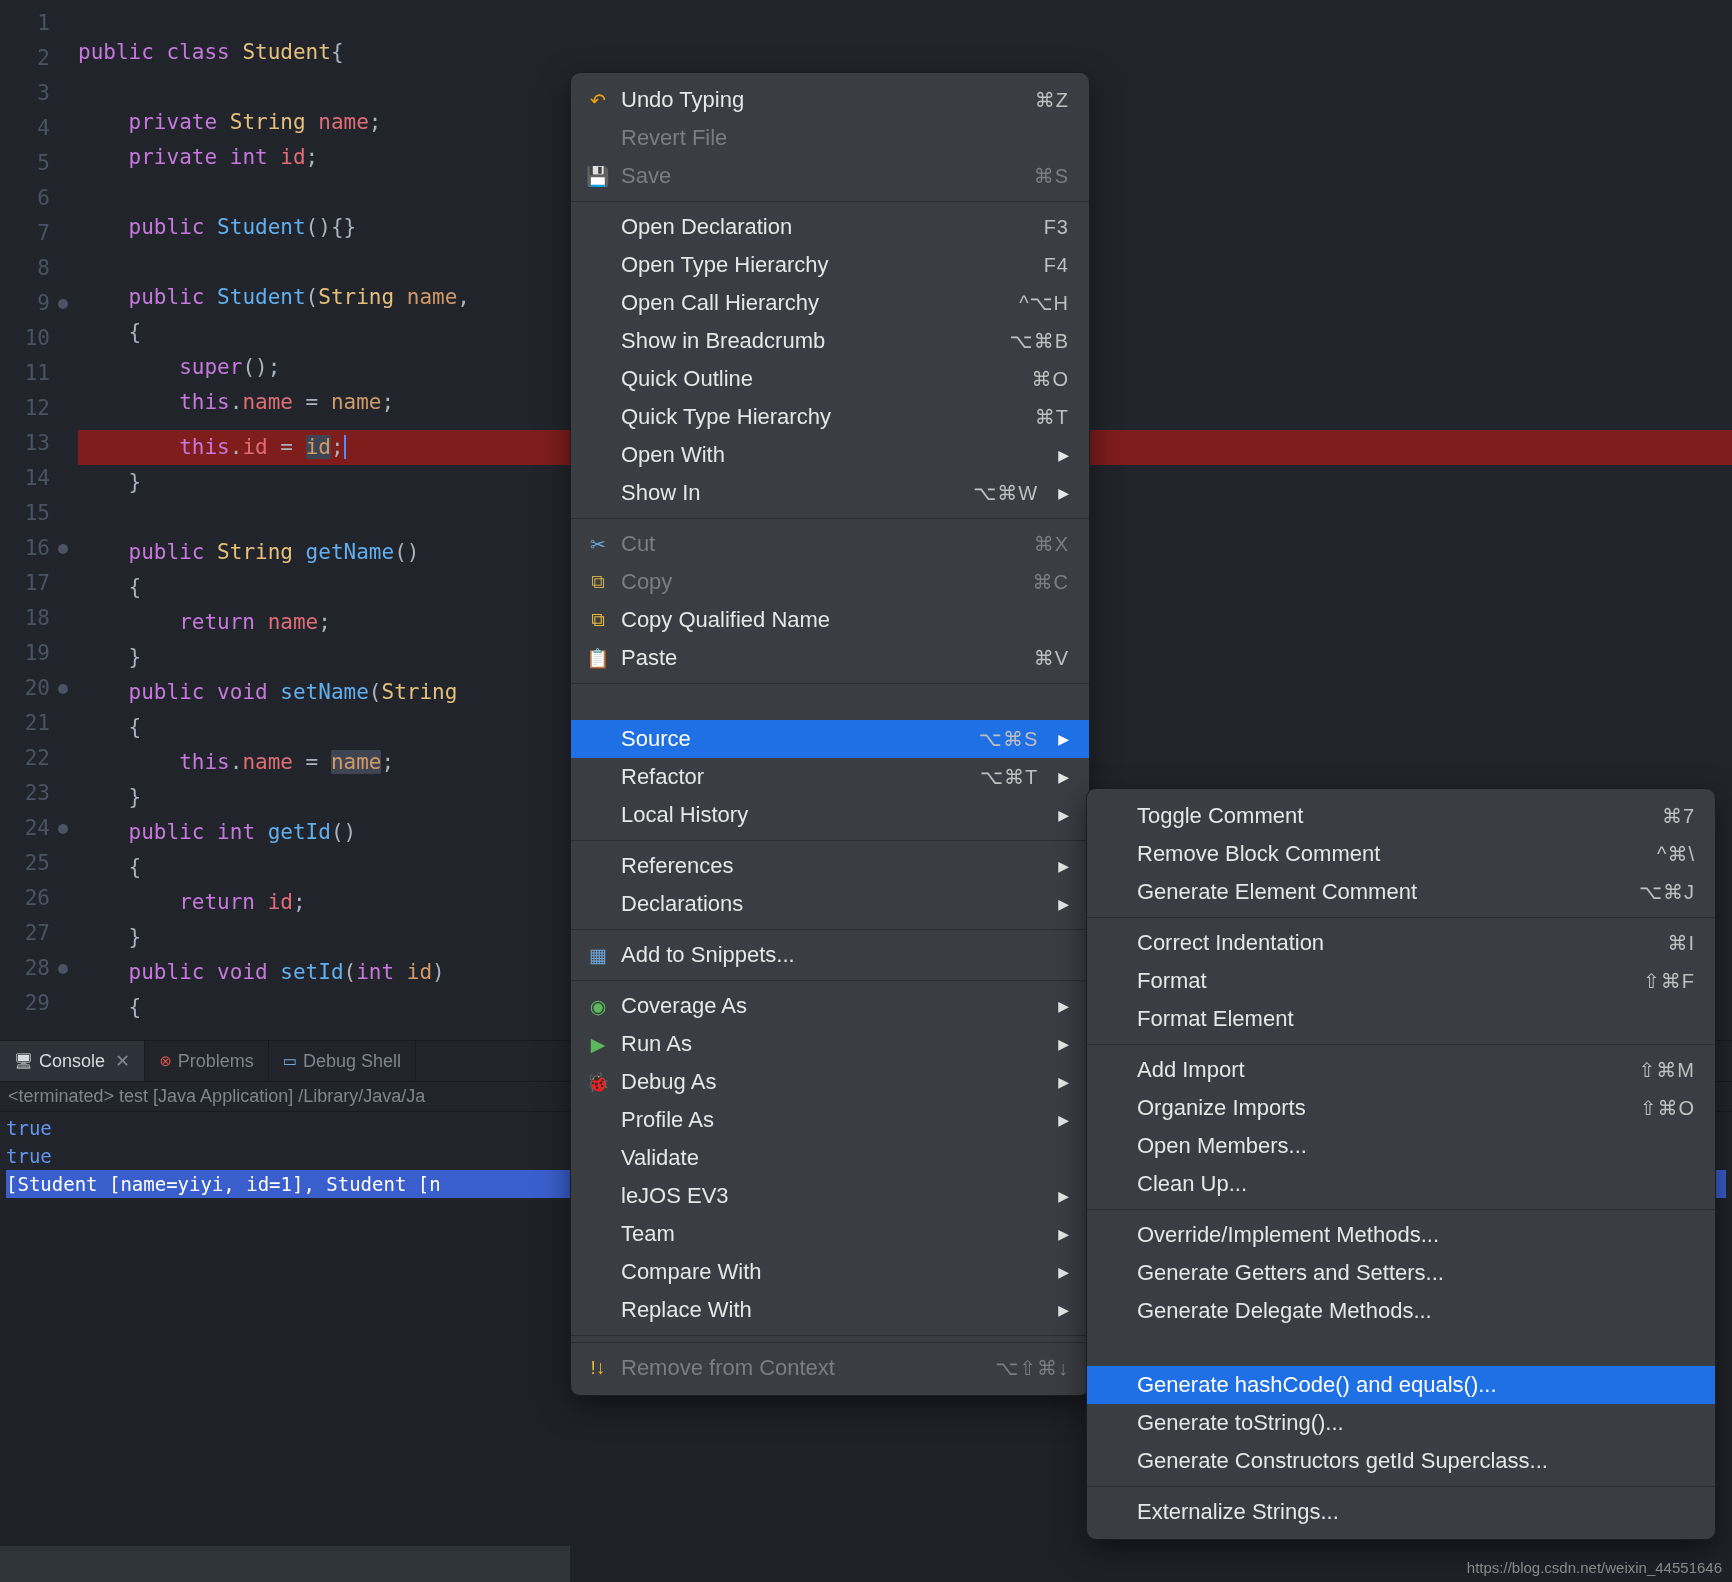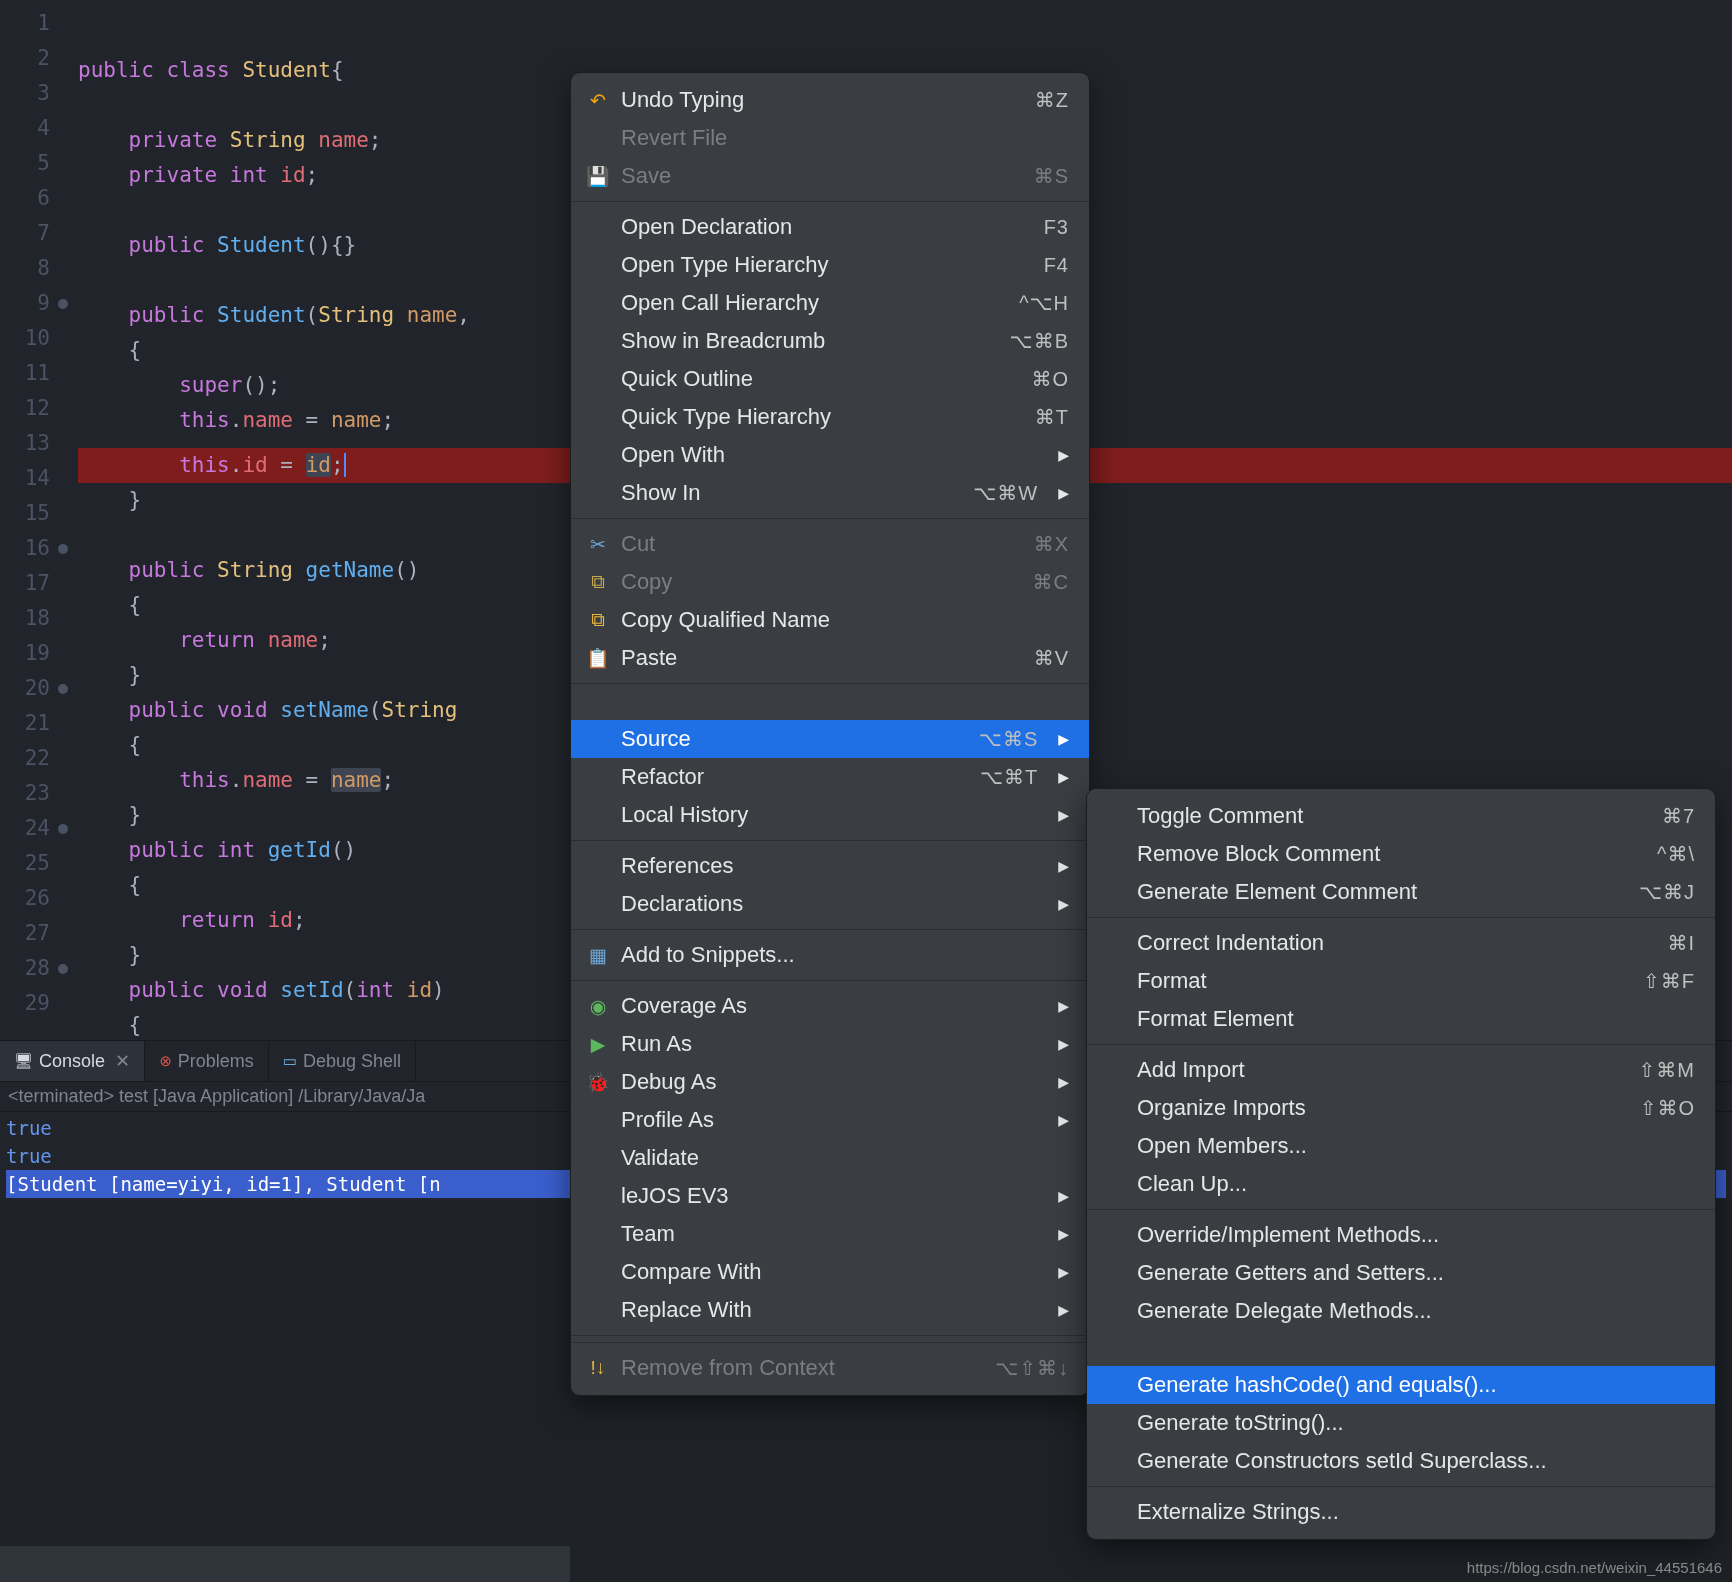--- a/index.html
+++ b/index.html
@@ -35,21 +35,21 @@
     content: "";
     position: absolute;
     right: -4px;
     top: 13px;
     width: 10px; height: 10px;
     border-radius: 50%;
     background: #4b5263;
   }
   .code {
     flex: 1;
-    padding-top: 18px;
+    padding-top: 0;
     padding-left: 14px;
     font-size: 21px;
     line-height: 35px;
     white-space: pre;
     background: #21252b;
   }
   .code .row { height: 35px; }
   .code .row.hl { background: #7f1d1d; margin-top: 10px; }
   .kw { color: #c678dd; }
   .type { color: #e5c07b; }
@@ -438,21 +438,21 @@
     <div class="mi sel">
       <span class="micon"></span>
       <span class="label">Generate hashCode() and equals()...</span>
     </div>
     <div class="mi">
       <span class="micon"></span>
       <span class="label">Generate toString()...</span>
     </div>
     <div class="mi">
       <span class="micon"></span>
-      <span class="label">Generate Constructors setId Superclass...</span>
+      <span class="label">Generate Constructors getId Superclass...</span>
     </div>
     <div class="sep"></div>
     <div class="mi">
       <span class="micon"></span>
       <span class="label">Externalize Strings...</span>
     </div>
   </div>
 
 <div class="watermark">https://blog.csdn.net/weixin_44551646</div>
 

